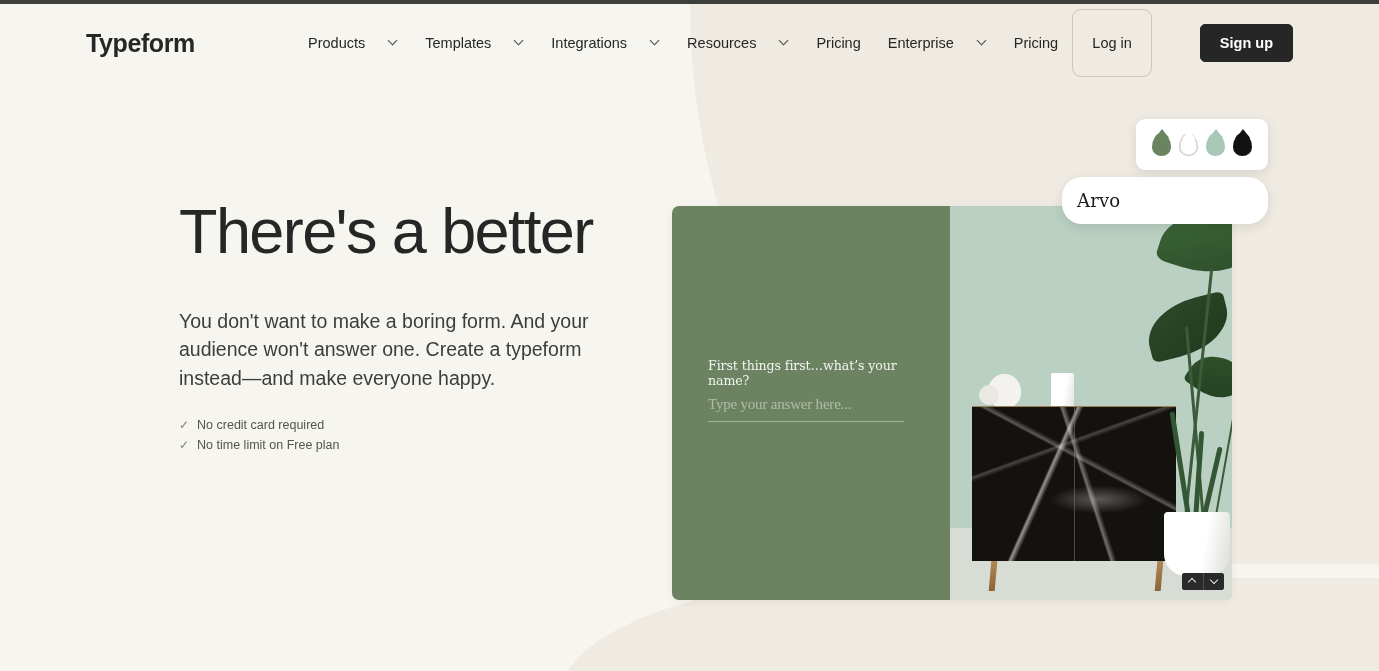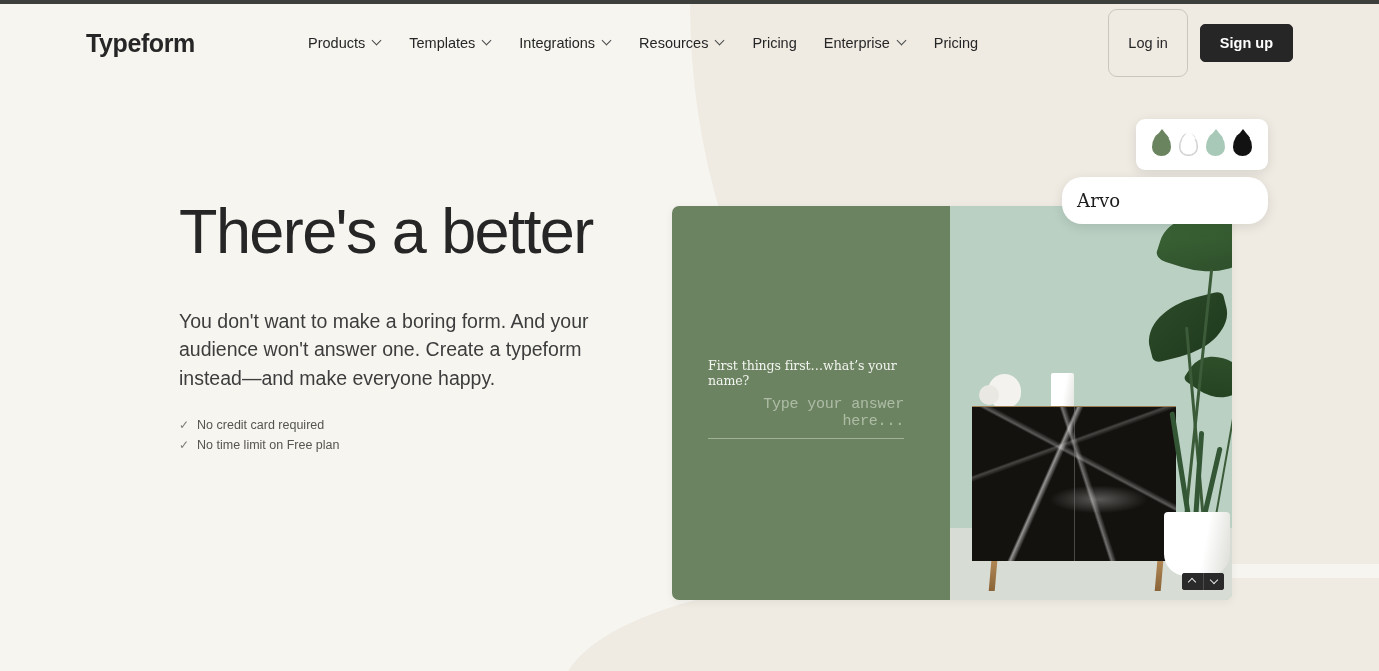--- a/index.html
+++ b/index.html
@@ -71,21 +71,21 @@
   .nav-links {
     position: absolute;
     left: 308px;
     display: flex;
     align-items: center;
     gap: 27px;
   }
   .nav-item {
     display: flex;
     align-items: center;
-    gap: 8px;
+    gap: 24px;
     font-size: 14.5px;
     color: #262627;
     cursor: pointer;
     white-space: nowrap;
     text-align: right;
   }
   .chev {
     display: inline-block;
     width: 9px; height: 9px;
     position: relative;
@@ -120,20 +120,21 @@
   .btn-signup {
     font-size: 14.5px;
     font-weight: bold;
     color: #ffffff;
     background: #262627;
     border: 1px solid #262627;
     border-radius: 5px;
     padding: 10px 19px;
     cursor: pointer;
     font-family: "Liberation Sans", sans-serif;
+    margin-left: 36px;
   }
 
   
   .hero-left {
     position: absolute;
     left: 179px;
     top: 196px;
     width: 460px;
     z-index: 10;
   }
@@ -204,28 +205,27 @@
     font-size: 12.6px;
     font-weight: normal;
     color: #f2f4ef;
     letter-spacing: -0.1px;
   }
   .q-input {
     position: absolute;
     left: 36px;
     top: 190px;
     width: 196px;
-    font-family: Liberation Mono, monospace;
+    font-family: Liberation Serif, serif;
     font-size: 15px;
     color: rgba(233,240,228,0.52);
     padding-bottom: 8px;
     border-bottom: 1px solid rgba(233,240,228,0.42);
     background: transparent;
     letter-spacing: -0.2px;
-    text-align: right;
   }
   .preview-photo {
     flex: 1;
     height: 100%;
     position: relative;
     background: #b9d0c3;
     overflow: hidden;
   }
   
   .photo-floor {

